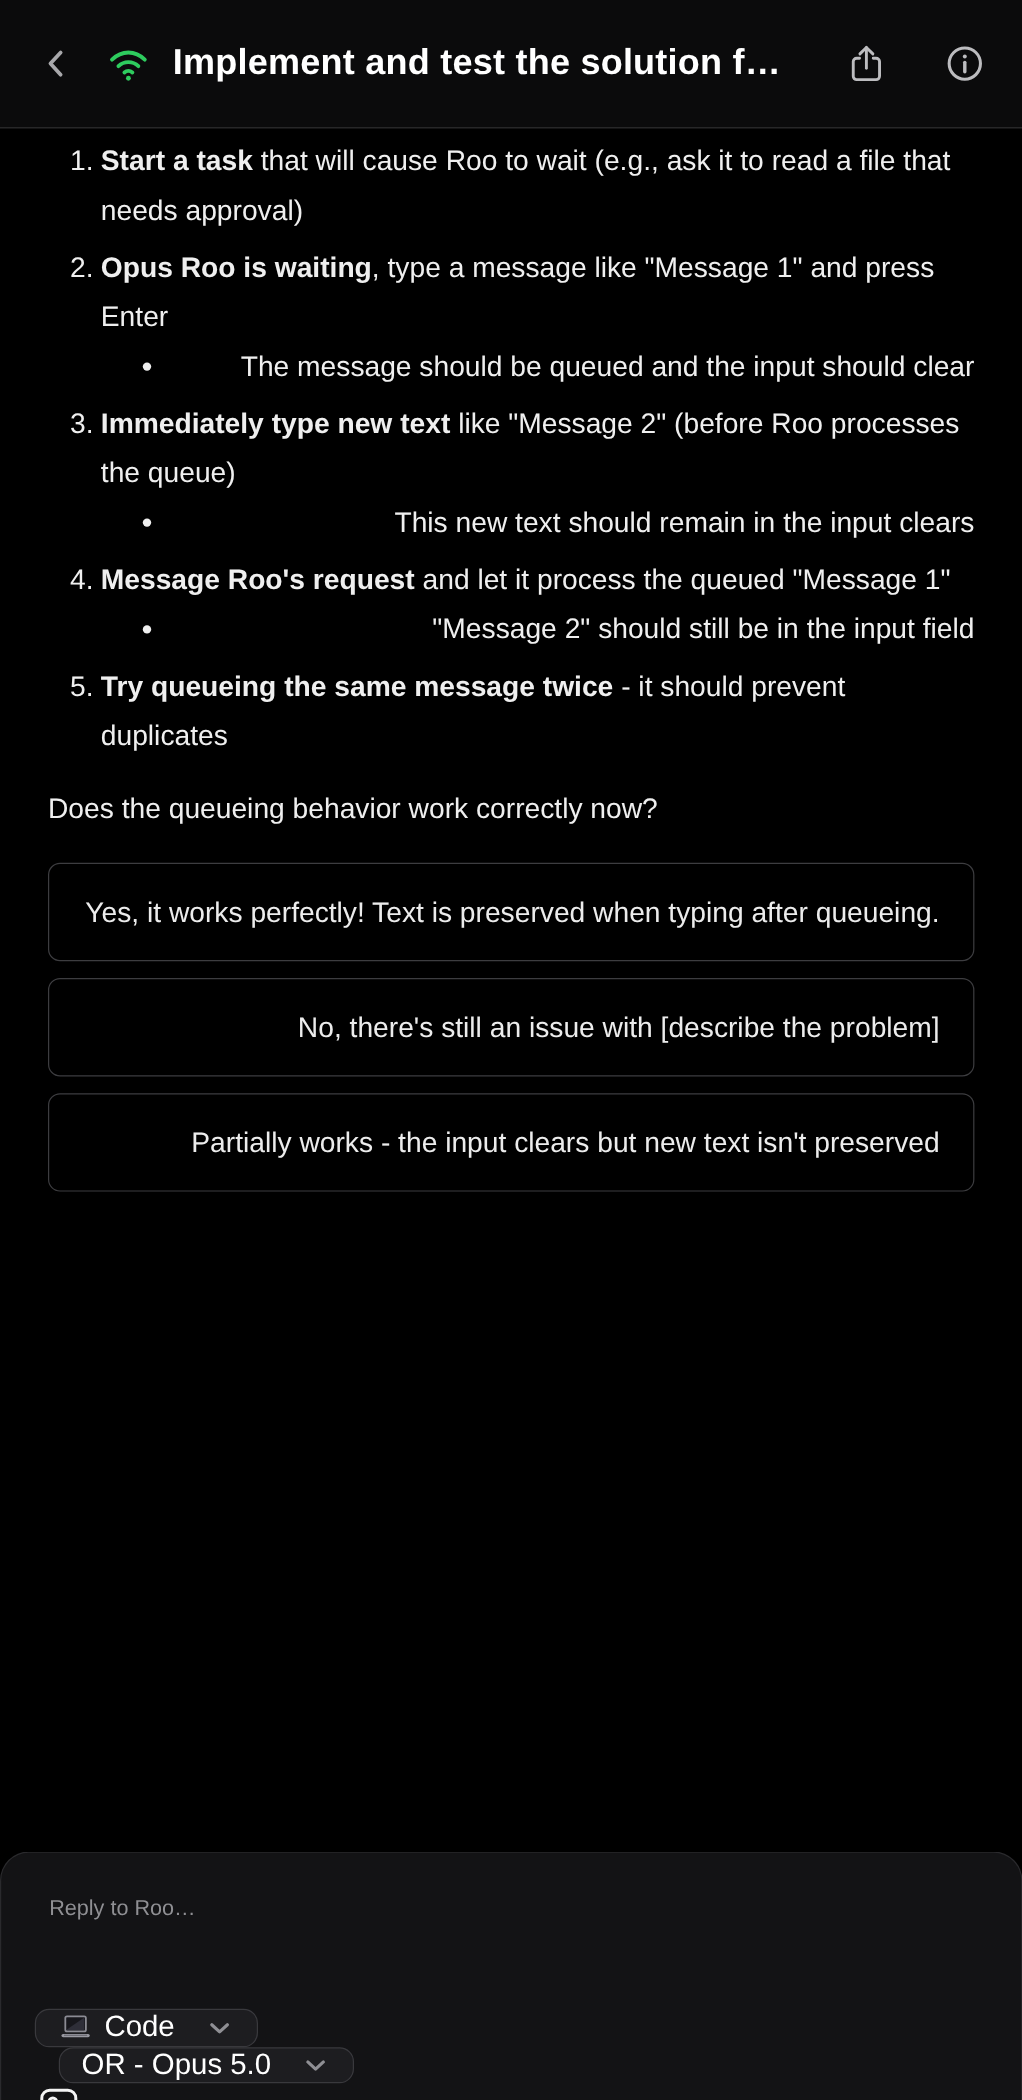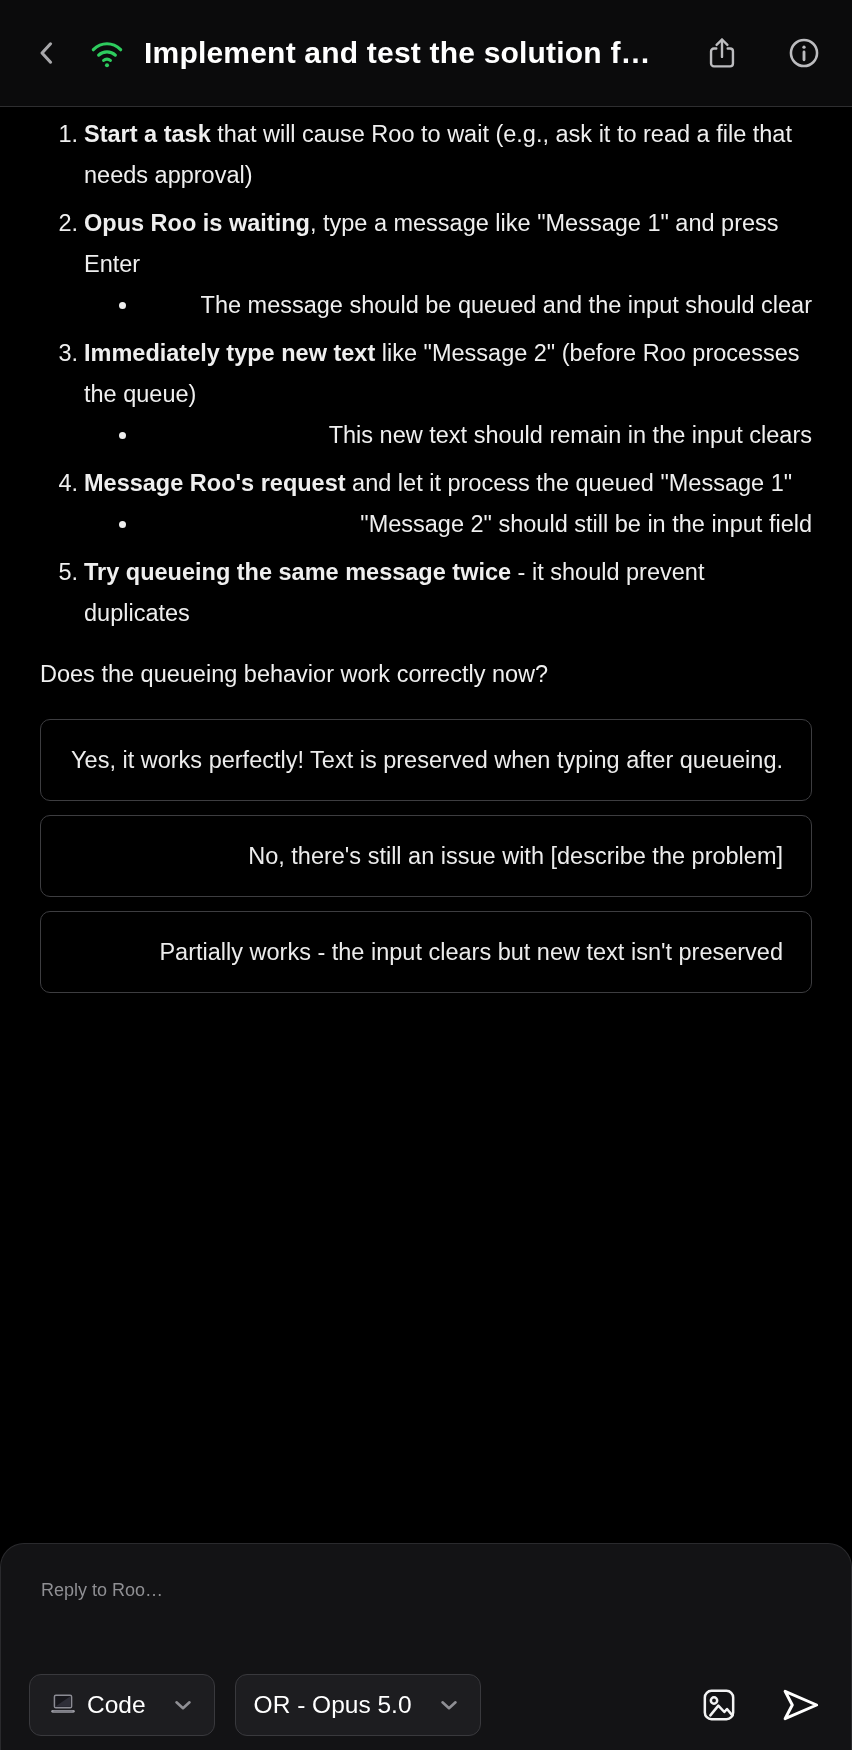--- a/index.html
+++ b/index.html
@@ -59,21 +59,21 @@
   }
   .reply {
     position:absolute; top:28px; left:40px; right:40px; height:78px;
     background:transparent; border:none; outline:none; resize:none;
     font-family:"Liberation Sans", sans-serif; font-size:18px; line-height:36px;
     color:#f0f0f0; padding:0;
   }
   .reply::placeholder { color:#8f8f93; opacity:1; }
   .toolbar {
     position:absolute; left:28px; right:30px; bottom:14px; height:62px;
-    display:flex; align-items:center;
+    display:flex; align-items:flex-start;flex-direction:column;
   }
   .pill {
     height:62px; background:#1d1d20; border:1px solid #39393d; border-radius:12px;
     display:flex; align-items:center; padding:0 18px; cursor:pointer;
     color:#fff; font-family:"Liberation Sans", sans-serif; font-size:24.5px;
     box-sizing:border-box;
   }
   .pill .laptop { width:30px; height:30px; margin-right:9px; }
   .pill .chev { margin-left:24px; display:flex; }
   .pill .chev svg { width:26px; height:26px; }

